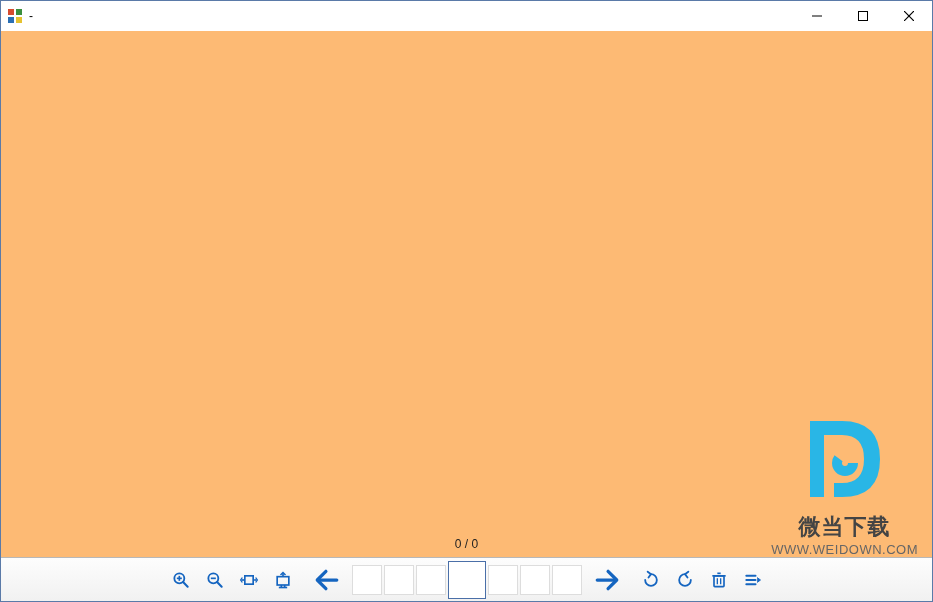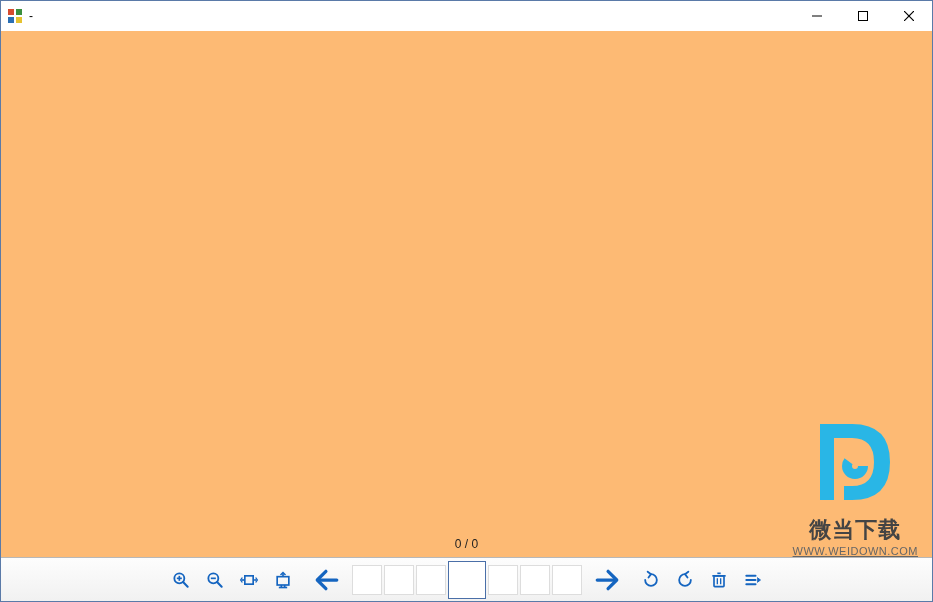--- a/index.html
+++ b/index.html
@@ -17,21 +17,21 @@
 .toolbar { height: 44px; border-top: 1px solid #b8b8b8; background: linear-gradient(#fdfdfd, #f1f1f1); display: flex; align-items: center; justify-content: center; gap: 0; position: relative; }
 .tool-group { display: flex; align-items: center; }
 .tool-btn { width: 34px; height: 34px; display: flex; align-items: center; justify-content: center; border-radius: 3px; }
 .tool-btn svg { width: 20px; height: 20px; }
 .tool-btn.wide svg { width: 26px; height: 26px; }
 .thumb-strip { display: flex; align-items: center; gap: 2px; margin: 0 8px; }
 .thumb { width: 30px; height: 30px; background: #fff; border: 1px solid #ddd; }
 .thumb.current { width: 38px; height: 38px; border: 1px solid #4a6fa8; }
 .watermark { position: absolute; right: 14px; bottom: 0; text-align: center; pointer-events: none; }
 .watermark .cn { font-size: 22px; font-weight: 700; color: #444; margin-top: 0; letter-spacing: 1px; }
-.watermark .url { font-size: 11px; color: #666; letter-spacing: 0.5px; text-decoration: underline; }
+.watermark .url { font-size: 13px; color: #666; letter-spacing: 0.5px; }
 .c-blue-stroke { stroke: #1565c0; fill: none; }
 </style>
 </head>
 <body>
 
 <div class="window">
 
   <div class="titlebar">
     <span class="app-icon">
       <svg viewBox="0 0 16 16">

